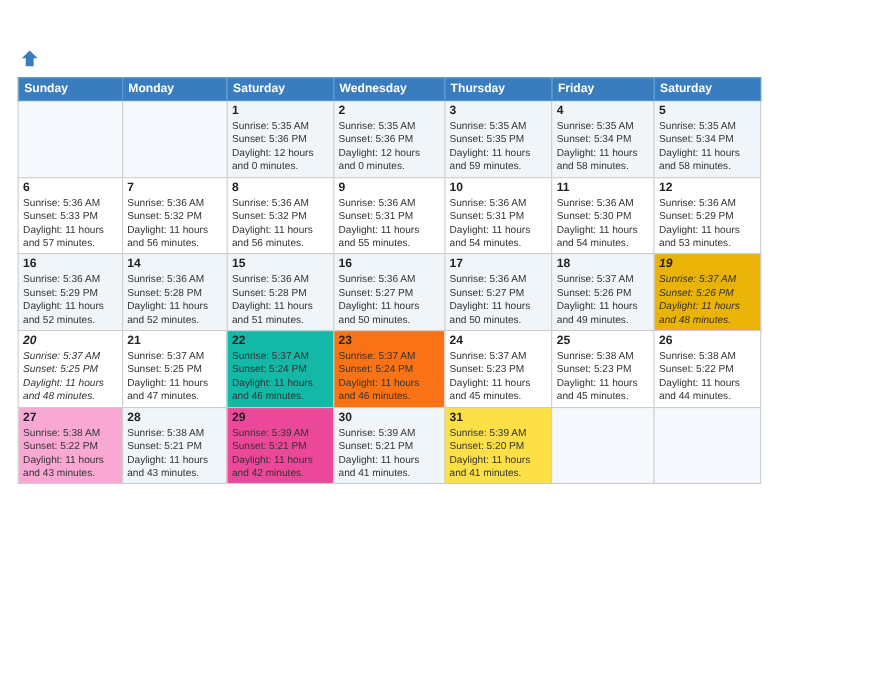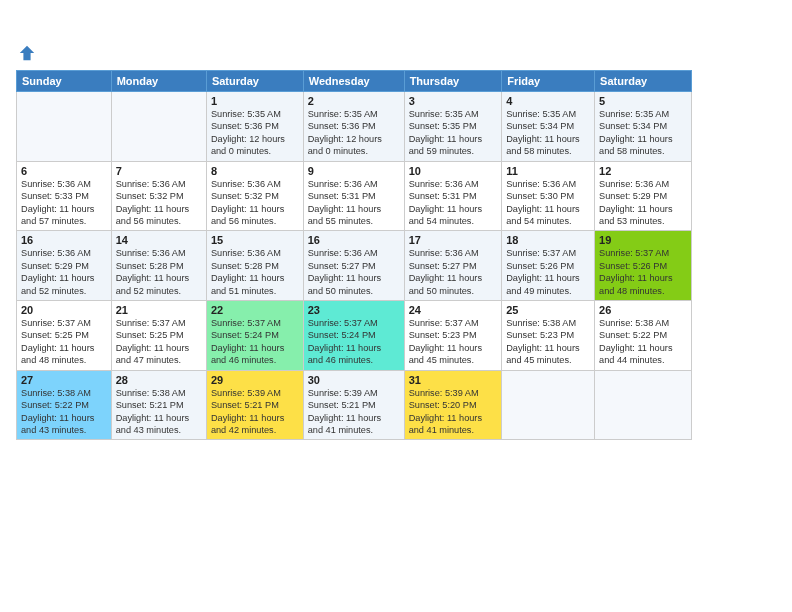--- a/index.html
+++ b/index.html
@@ -258,51 +258,51 @@
 Daylight: 11 hours
 and 50 minutes.</div>
           </td>
           <td style="background: rgb(240, 245, 250);">
             <span class="day-number">18</span>
             <div class="day-info" style="white-space: pre-line;">Sunrise: 5:37 AM
 Sunset: 5:26 PM
 Daylight: 11 hours
 and 49 minutes.</div>
           </td>
-          <td style="background: #84cc16;">
+          <td style="background: #eab308; font-style: italic;">
             <span class="day-number">19</span>
             <div class="day-info" style="white-space: pre-line;">Sunrise: 5:37 AM
 Sunset: 5:26 PM
 Daylight: 11 hours
 and 48 minutes.</div>
           </td>
         </tr>
         <tr>
-          <td style="background: rgb(255, 255, 255);">
+          <td style="background: rgb(255, 255, 255); font-style: italic;">
             <span class="day-number">20</span>
             <div class="day-info" style="white-space: pre-line;">Sunrise: 5:37 AM
 Sunset: 5:25 PM
 Daylight: 11 hours
 and 48 minutes.</div>
           </td>
           <td style="background: rgb(255, 255, 255);">
             <span class="day-number">21</span>
             <div class="day-info" style="white-space: pre-line;">Sunrise: 5:37 AM
 Sunset: 5:25 PM
 Daylight: 11 hours
 and 47 minutes.</div>
           </td>
-          <td style="background: #86efac;">
+          <td style="background: #14b8a6;">
             <span class="day-number">22</span>
             <div class="day-info" style="white-space: pre-line;">Sunrise: 5:37 AM
 Sunset: 5:24 PM
 Daylight: 11 hours
 and 46 minutes.</div>
           </td>
-          <td style="background: #5eead4;">
+          <td style="background: #f97316;">
             <span class="day-number">23</span>
             <div class="day-info" style="white-space: pre-line;">Sunrise: 5:37 AM
 Sunset: 5:24 PM
 Daylight: 11 hours
 and 46 minutes.</div>
           </td>
           <td style="background: rgb(255, 255, 255);">
             <span class="day-number">24</span>
             <div class="day-info" style="white-space: pre-line;">Sunrise: 5:37 AM
 Sunset: 5:23 PM
@@ -318,35 +318,35 @@
           </td>
           <td style="background: rgb(255, 255, 255);">
             <span class="day-number">26</span>
             <div class="day-info" style="white-space: pre-line;">Sunrise: 5:38 AM
 Sunset: 5:22 PM
 Daylight: 11 hours
 and 44 minutes.</div>
           </td>
         </tr>
         <tr>
-          <td style="background: #7dd3fc;">
+          <td style="background: #f9a8d4;">
             <span class="day-number">27</span>
             <div class="day-info" style="white-space: pre-line;">Sunrise: 5:38 AM
 Sunset: 5:22 PM
 Daylight: 11 hours
 and 43 minutes.</div>
           </td>
           <td style="background: rgb(240, 245, 250);">
             <span class="day-number">28</span>
             <div class="day-info" style="white-space: pre-line;">Sunrise: 5:38 AM
 Sunset: 5:21 PM
 Daylight: 11 hours
 and 43 minutes.</div>
           </td>
-          <td style="background: #fde047;">
+          <td style="background: #ec4899;">
             <span class="day-number">29</span>
             <div class="day-info" style="white-space: pre-line;">Sunrise: 5:39 AM
 Sunset: 5:21 PM
 Daylight: 11 hours
 and 42 minutes.</div>
           </td>
           <td style="background: rgb(240, 245, 250);">
             <span class="day-number">30</span>
             <div class="day-info" style="white-space: pre-line;">Sunrise: 5:39 AM
 Sunset: 5:21 PM

